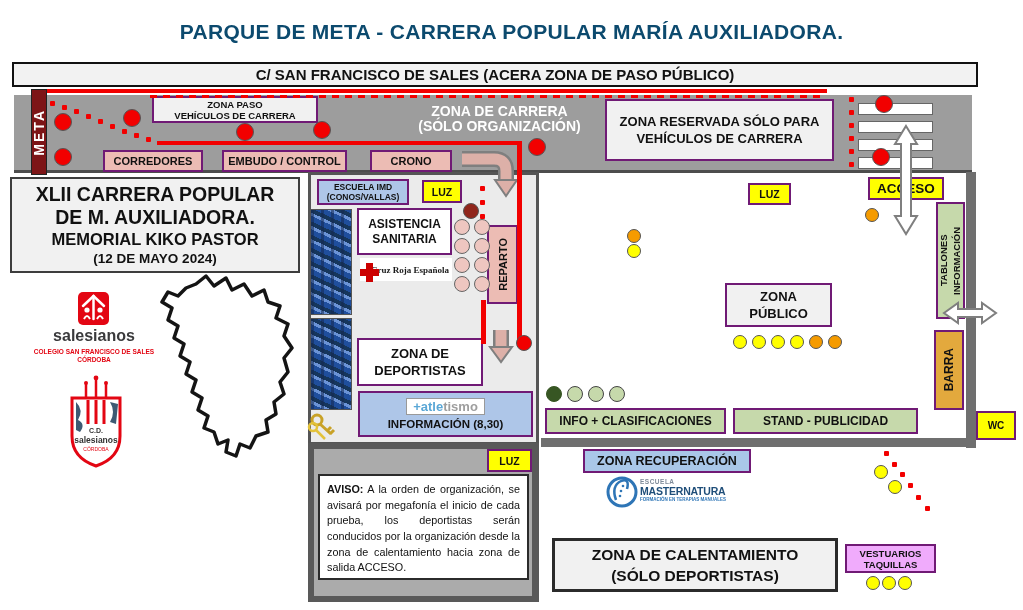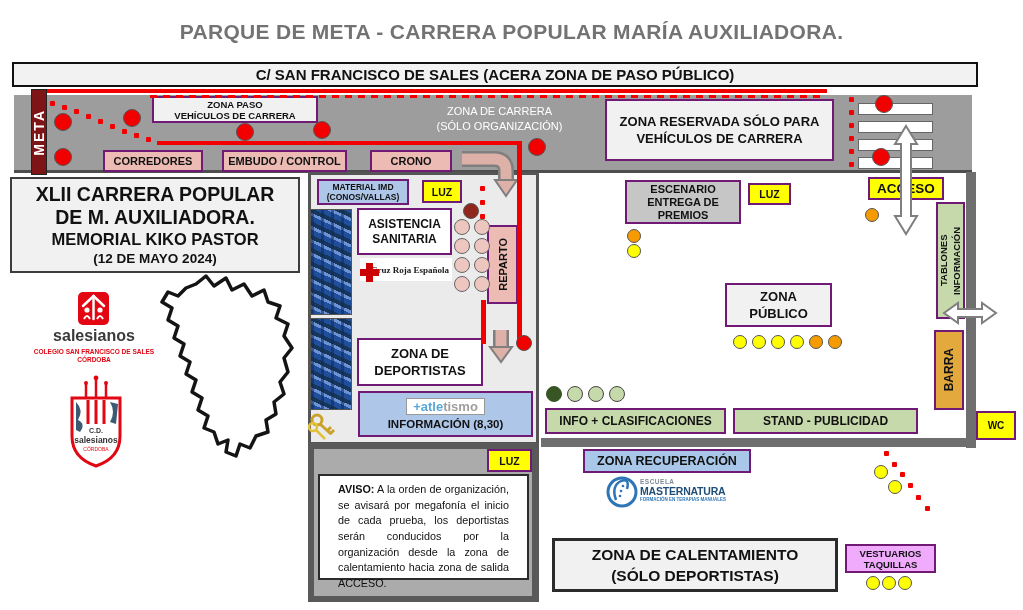--- a/index.html
+++ b/index.html
@@ -8,21 +8,21 @@
   .box{border:2px solid #701a75;display:flex;flex-direction:column;align-items:center;justify-content:center;text-align:center;font-weight:bold;color:#111;}
   .pinkbox{background:#ecbcb4;}
   .yellowbox{background:#ffff00;}
   .greenbox{background:#c6d9ab;}
   .bluebox{background:#aec6e8;}
   .graybox{background:#f1f1f1;}
   .vtext{writing-mode:vertical-rl;transform:rotate(180deg);}
   .dot{position:absolute;border-radius:50%;box-sizing:border-box;z-index:50;}
   .sq{position:absolute;border-radius:1px;z-index:50;}
   .redline{position:absolute;background:#f20000;z-index:30;}
-  #title{position:absolute;left:0;top:20px;width:1023px;text-align:center;font-size:21px;font-weight:bold;color:#737373;letter-spacing:.3px;}
+  #title{position:absolute;left:0;top:20px;width:1023px;text-align:center;font-size:21px;font-weight:bold;color:#0c4a6e;letter-spacing:.3px;}
   #street{left:12px;top:62px;width:966px;height:25px;font-size:15px;border:2px solid #111;background:#f2f2f2;}
   #band{left:14px;top:95px;width:958px;height:78px;background:#9d9d9d;border-bottom:3px solid #4d4d4d;z-index:1;}
   #meta{left:31px;top:89px;width:16px;height:86px;background:#7d1517;border:1px solid #222;color:#fff;font-size:14px;font-weight:bold;letter-spacing:2px;z-index:35;display:flex;align-items:center;justify-content:center;}
   #central-zone{left:308px;top:172px;width:231px;height:273px;background:#ebebeb;border:3px solid #555;z-index:2;}
   #aviso-container{left:308px;top:443px;width:231px;height:159px;background:#ababab;border:6px solid #595959;border-right:7px solid #595959;z-index:2;}
   .wall{background:#6f6f6f;z-index:2;}
   .stand-strip{background:
      repeating-linear-gradient(90deg, rgba(20,40,80,.55) 0 3px, rgba(255,255,255,0) 3px 10px),
      repeating-linear-gradient(25deg, #1f4e9c 0 5px, #6b93d6 5px 8px, #16365c 8px 12px);
      border:1px solid #555;z-index:3;}
@@ -50,21 +50,21 @@
   <div class="redline" style="left:481px;top:300px;width:5px;height:44px;"></div>
 
   <div id="meta" class="abs">
     <span class="vtext">META</span>
   </div>
 
   <div class="abs box graybox z3" style="left:152px;top:96px;width:166px;height:27px;font-size:9.5px;line-height:11px;">
     <div>ZONA PASO</div>
     <div>VEHÍCULOS DE CARRERA</div>
   </div>
-  <div class="abs z3" style="left:407px;top:104px;width:185px;text-align:center;color:#fff;font-weight:normal;font-size:11px;line-height:15px;">
+  <div class="abs z3" style="left:407px;top:104px;width:185px;text-align:center;color:#fff;font-weight:bold;font-size:14px;line-height:15px;">
     <div>ZONA DE CARRERA</div>
     <div>(SÓLO ORGANIZACIÓN)</div>
   </div>
   <div class="abs box graybox z3" style="left:605px;top:99px;width:229px;height:62px;font-size:13px;line-height:17px;">
     <div>ZONA RESERVADA SÓLO PARA</div>
     <div>VEHÍCULOS DE CARRERA</div>
   </div>
   <div class="abs box pinkbox z3" style="left:103px;top:150px;width:100px;height:22px;font-size:11px;">
     <div>CORREDORES</div>
   </div>
@@ -88,21 +88,21 @@
   </div>
 
   <div class="abs" style="left:40px;top:327px;width:108px;text-align:center;font-size:16px;font-weight:bold;color:#3a3a3c;">salesianos</div>
   <div class="abs" style="left:15px;top:348px;width:158px;text-align:center;font-size:6.5px;font-weight:bold;color:#e30613;line-height:8px;">
     <div>COLEGIO SAN FRANCISCO DE SALES</div>
     <div>CÓRDOBA</div>
   </div>
 
   <div id="central-zone" class="abs"></div>
   <div class="abs box bluebox z3" style="left:317px;top:179px;width:92px;height:26px;font-size:8.5px;line-height:10px;">
-    <div>MATERIAL IMD</div>
+    <div>ESCUELA IMD</div>
     <div>(CONOS/VALLAS)</div>
   </div>
   <div class="abs box yellowbox z3" style="left:422px;top:180px;width:40px;height:23px;font-size:10.5px;">
     <div>LUZ</div>
   </div>
   <div class="abs stand-strip" style="left:310px;top:209px;width:42px;height:106px;"></div>
   <div class="abs stand-strip" style="left:310px;top:318px;width:42px;height:92px;"></div>
   <div class="abs box z3" style="left:357px;top:208px;width:95px;height:47px;background:#fff;font-size:12px;line-height:15px;">
     <div>ASISTENCIA</div>
     <div>SANITARIA</div>
@@ -119,32 +119,27 @@
   </div>
   <div class="abs box bluebox z3" style="left:358px;top:391px;width:175px;height:46px;">
     <div style="background:#fff;border:1px solid #999;padding:0 6px;font-size:13px;font-weight:bold;line-height:15px;"><span style="color:#5aa7d6;">+atle</span><span style="color:#9e9e9e;">tismo</span></div>
     <div style="font-size:11.5px;margin-top:3px;">INFORMACIÓN (8,30)</div>
   </div>
 
   <div id="aviso-container" class="abs"></div>
   <div class="abs box yellowbox z3" style="left:487px;top:449px;width:45px;height:23px;font-size:10.5px;">
     <div>LUZ</div>
   </div>
-  <div class="abs z3" style="left:318px;top:474px;width:211px;height:106px;background:#fff;border:2px solid #2b2b2b;padding:6px 18px;font-size:10.8px;text-align:justify;color:#111;">
+  <div class="abs z3" style="left:318px;top:474px;width:211px;height:106px;background:#fff;border:2px solid #2b2b2b;padding:6px 7px;font-size:10.8px;text-align:justify;color:#111;">
     <span class="jline"><b>AVISO:</b><span> A la orden de organización, se avisará por megafonía el inicio de cada prueba, los deportistas serán conducidos por la organización desde la zona de calentamiento hacia zona de salida ACCESO.</span></span>
   </div>
 
   <div class="abs wall" style="left:966px;top:172px;width:10px;height:276px;"></div>
   <div class="abs wall" style="left:541px;top:438px;width:435px;height:9px;"></div>
 
-  <div class="abs box z3" style="left:625px;top:180px;width:116px;height:44px;background:#c6c6c6;font-size:11px;line-height:13px;">
-    <div>ESCENARIO</div>
-    <div>ENTREGA DE</div>
-    <div>PREMIOS</div>
-  </div>
   <div class="abs box yellowbox z3" style="left:748px;top:183px;width:43px;height:22px;font-size:10.5px;">
     <div>LUZ</div>
   </div>
   <div class="abs box graybox z3" style="left:725px;top:283px;width:107px;height:44px;font-size:13px;line-height:17px;">
     <div>ZONA</div>
     <div>PÚBLICO</div>
   </div>
   <div class="abs box yellowbox z3" style="left:868px;top:177px;width:76px;height:23px;font-size:13.5px;">
     <div>ACCESO</div>
   </div>

